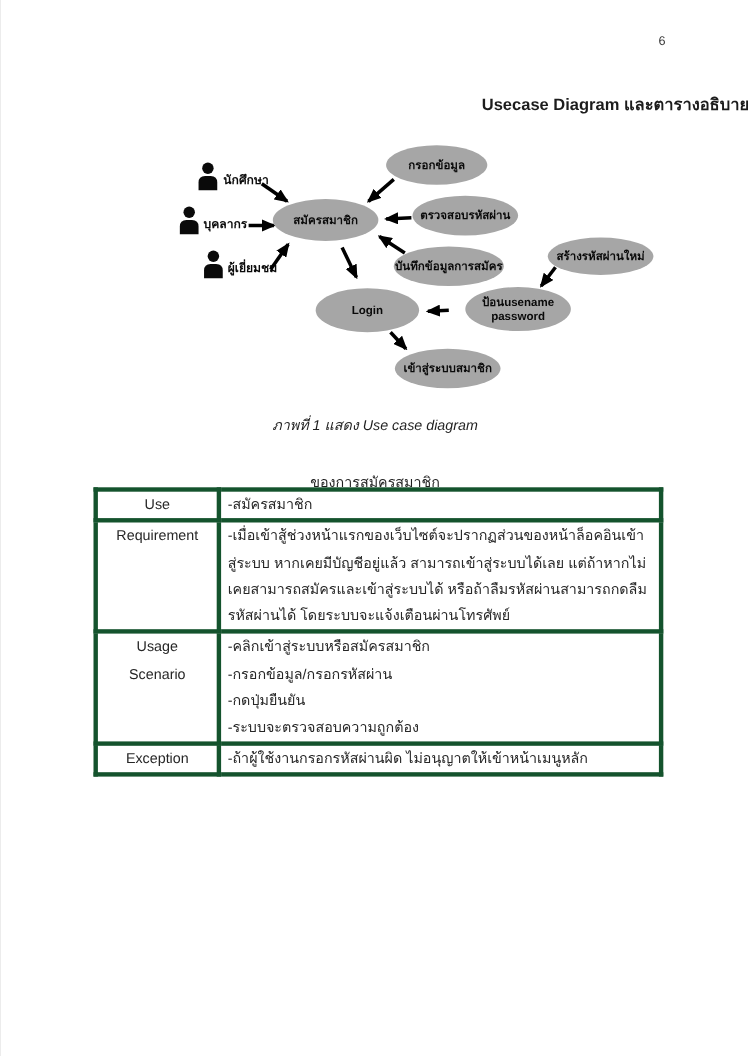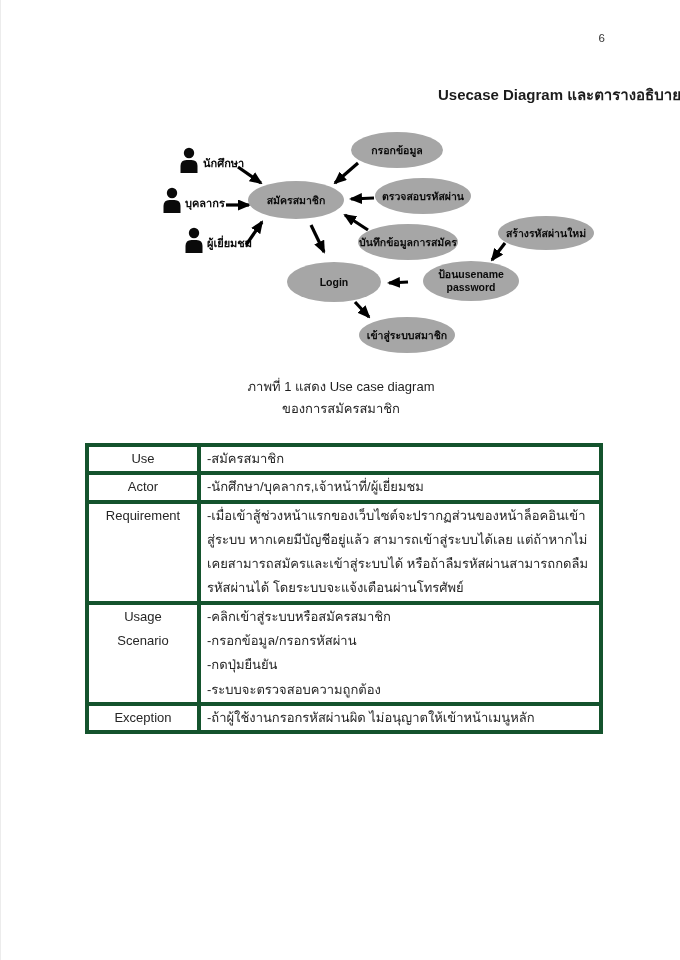--- a/index.html
+++ b/index.html
@@ -34,22 +34,22 @@
     font-family:"Liberation Sans", sans-serif;
     font-size:11px; font-weight:700; fill:#0a0a0a;
   }
   .actor-shape { fill:#0a0a0a; }
   .flow-arrow { stroke:#000; stroke-width:3.2; fill:none; }
 
   .caption-line {
     position:absolute; left:0; width:100%;
     text-align:center; font-size:13px; color:#1f1f1f;
   }
-  .caption-1 { top:376px; }
-  .caption-2 { top:398px; }
+  .caption-1 { top:376px;font-style:italic; }
+  .caption-2 { top:428px; }
 
   table.desc-table {
     position:absolute; top:443px; left:84px;
     width:518px; border-collapse:collapse;
     font-size:13px; color:#262626;
   }
   table.desc-table td { border:4px solid #14532d; vertical-align:top; }
   td.label-cell { width:104px; text-align:center; padding:0 2px; }
   td.content-cell { padding:0 6px;margin-top:40px; }
   .cell-line { line-height:24.3px; min-height:24.3px; }
@@ -141,28 +141,20 @@
         <tr>
       <td class="label-cell">
             <div class="cell-line">Use</div>
           </td>
       <td class="content-cell">
             <div class="cell-line">-สมัครสมาชิก</div>
           </td>
     </tr>
         <tr>
       <td class="label-cell">
-            <div class="cell-line">Actor</div>
-          </td>
-      <td class="content-cell">
-            <div class="cell-line">-นักศึกษา/บุคลากร,เจ้าหน้าที่/ผู้เยี่ยมชม</div>
-          </td>
-    </tr>
-        <tr>
-      <td class="label-cell">
             <div class="cell-line">Requirement</div>
           </td>
       <td class="content-cell">
             <div class="cell-line">-เมื่อเข้าสู้ช่วงหน้าแรกของเว็บไซต์จะปรากฏส่วนของหน้าล็อคอินเข้าสู่ระบบ หากเคยมีบัญชีอยู่แล้ว สามารถเข้าสู่ระบบได้เลย แต่ถ้าหากไม่เคยสามารถสมัครและเข้าสู่ระบบได้ หรือถ้าลืมรหัสผ่านสามารถกดลืมรหัสผ่านได้ โดยระบบจะแจ้งเตือนผ่านโทรศัพย์</div>
           </td>
     </tr>
         <tr>
       <td class="label-cell">
             <div class="cell-line">Usage</div>
             <div class="cell-line">Scenario</div>

